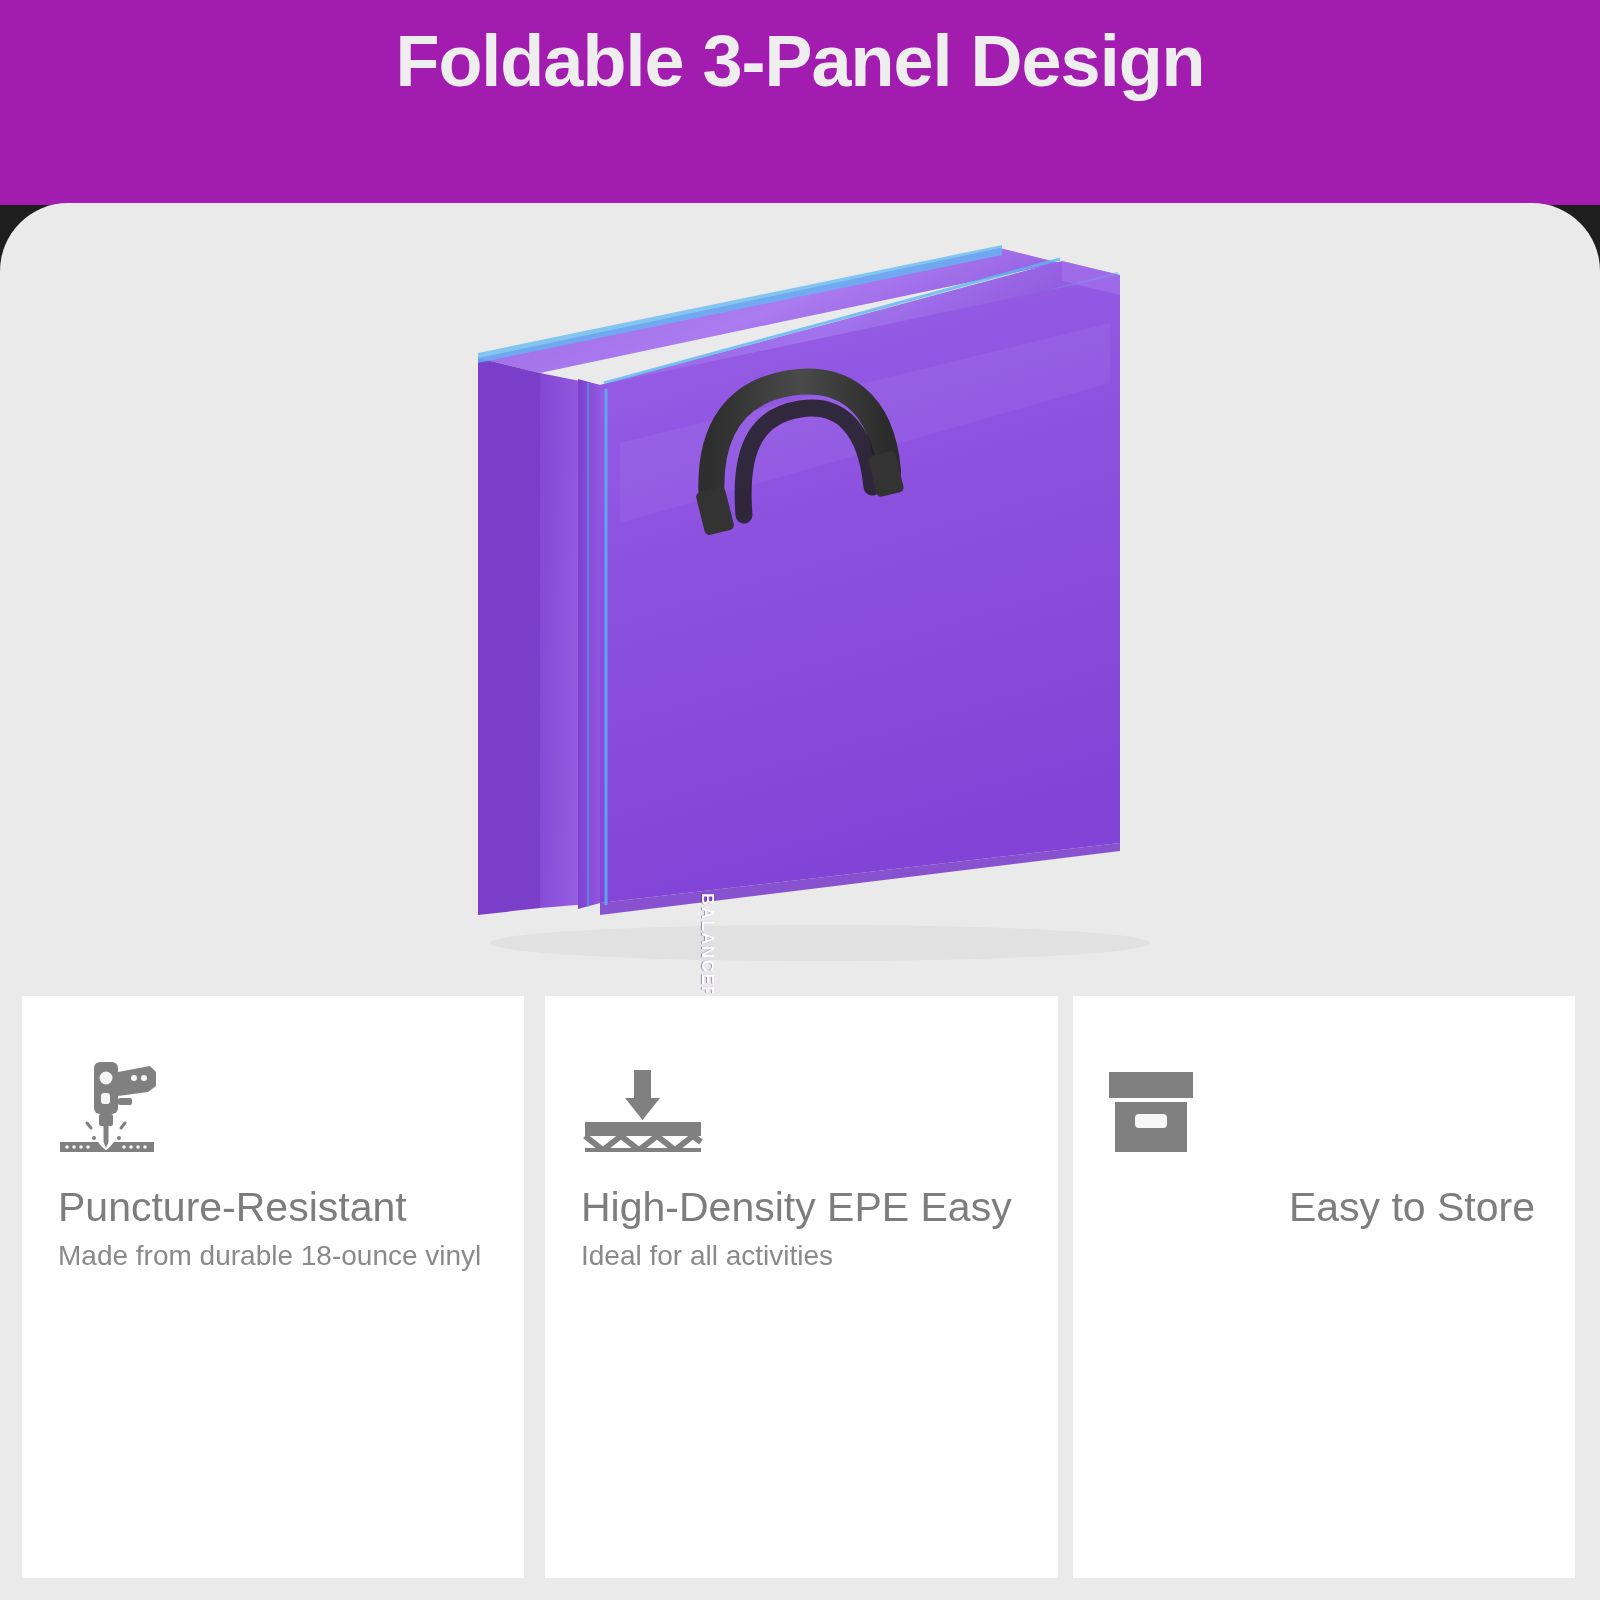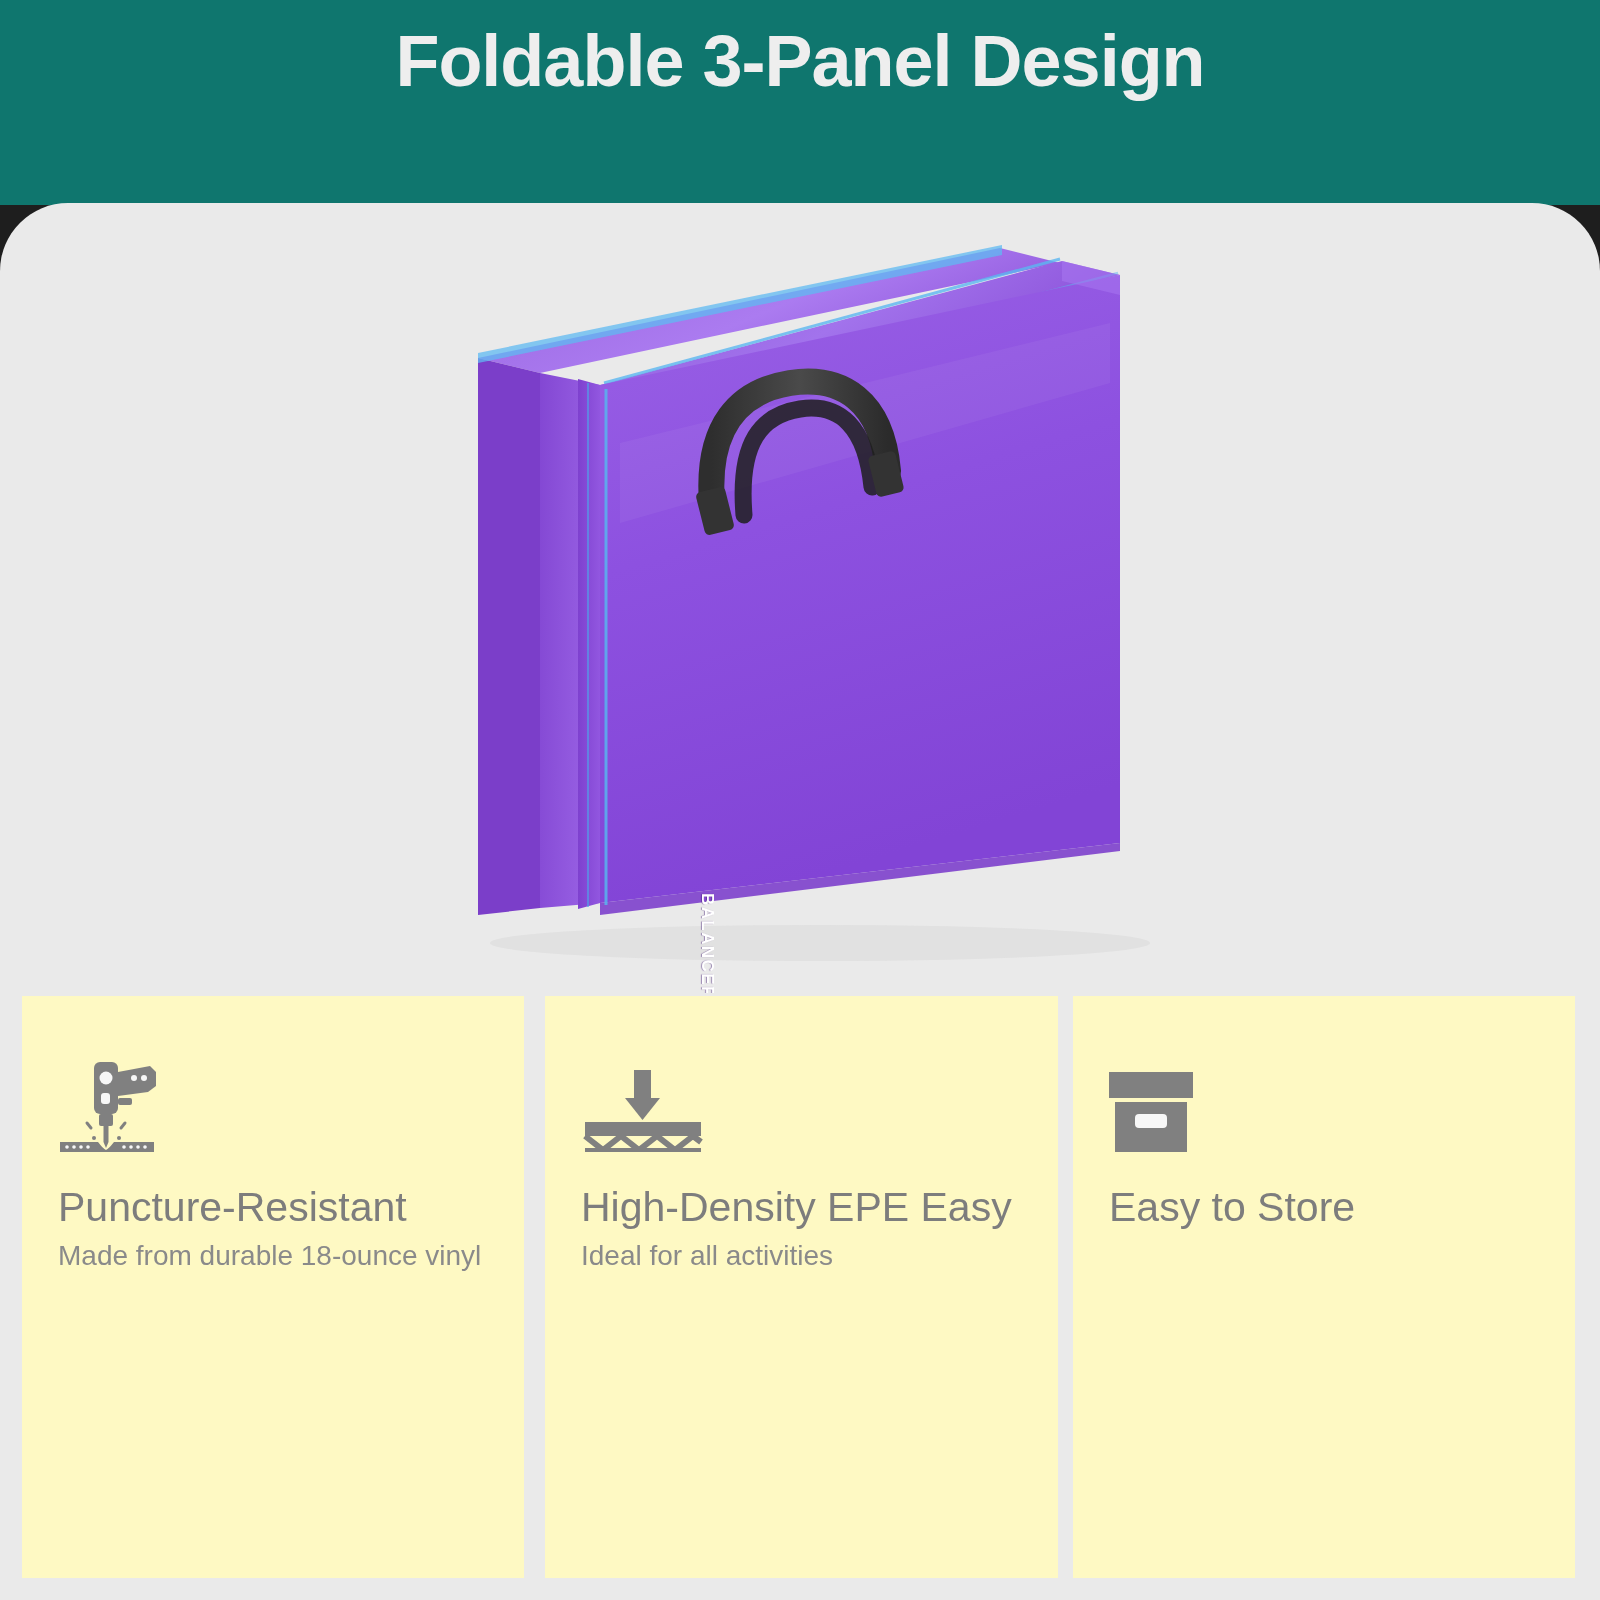--- a/index.html
+++ b/index.html
@@ -7,21 +7,21 @@
     width:1600px;height:1600px;
     background:#1e1e1e;
     font-family:"Liberation Sans", sans-serif;
     overflow:hidden;
   }
   .page{position:relative;width:1600px;height:1600px;background:#1e1e1e;}
 
   
   .header{
     position:absolute;left:0;top:0;width:1600px;height:205px;
-    background:#0f766e;
+    background:#a21caf;
     display:flex;flex-direction:column;align-items:center;justify-content:flex-start;
     padding-top:24px;box-sizing:border-box;
   }
   .header-title{
     font-size:72px;font-weight:bold;color:#eeeeee;
     letter-spacing:-1px;line-height:1.05;margin:0;white-space:nowrap;
   }
   .header-subtitle{
     font-size:40px;font-weight:300;color:#f2f2f2;
     letter-spacing:1.5px;line-height:1.1;margin-top:16px;white-space:nowrap;
@@ -52,27 +52,27 @@
     text-shadow:0 1px 1px rgba(60,20,110,.45);
   }
 
   
   .cards{
     position:absolute;left:0;top:993px;width:1600px;height:607px;
     background:#eaeaea;
   }
   .card{
     position:absolute;top:3px;height:582px;
-    background:#fef9c3;
+    background:#ffffff;
     box-sizing:border-box;
     padding:48px 40px 0 36px;
   }
   .card-1{left:22px;width:502px;}
   .card-2{left:545px;width:513px;}
-  .card-3{left:1073px;width:502px;}
+  .card-3{left:1073px;width:502px;text-align:right;}
 
   .card-icon{height:108px;margin-bottom:30px;display:flex;align-items:flex-end;}
   .card-title{
     font-size:41px;font-weight:normal;color:#7d7d7d;
     line-height:1.22;margin:0 0 6px 0;
   }
   .card-desc{
     font-size:28px;font-weight:normal;color:#8a8a8a;
     line-height:1.26;margin:0;
   }

